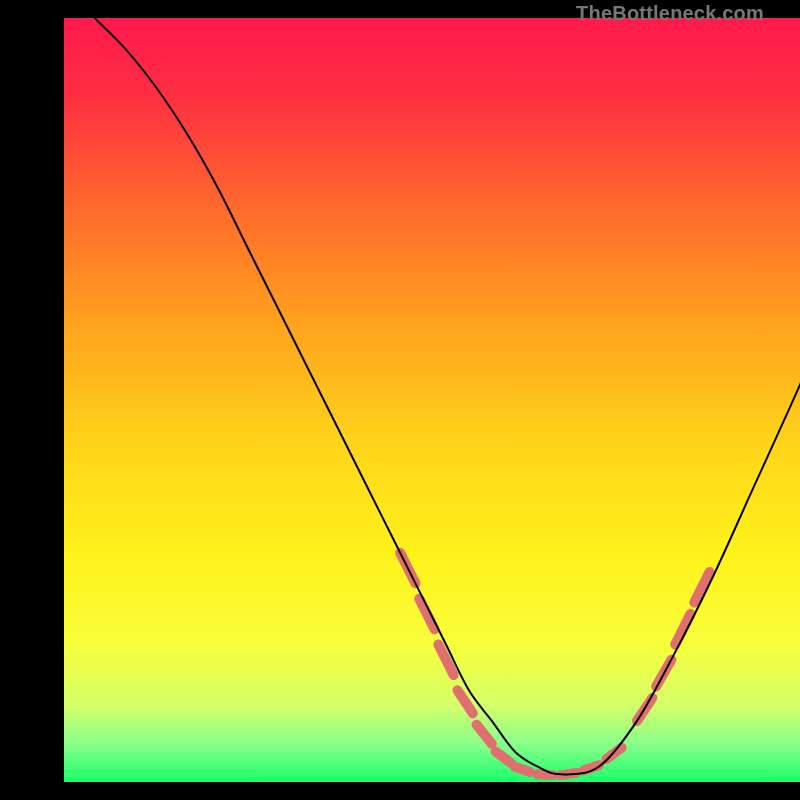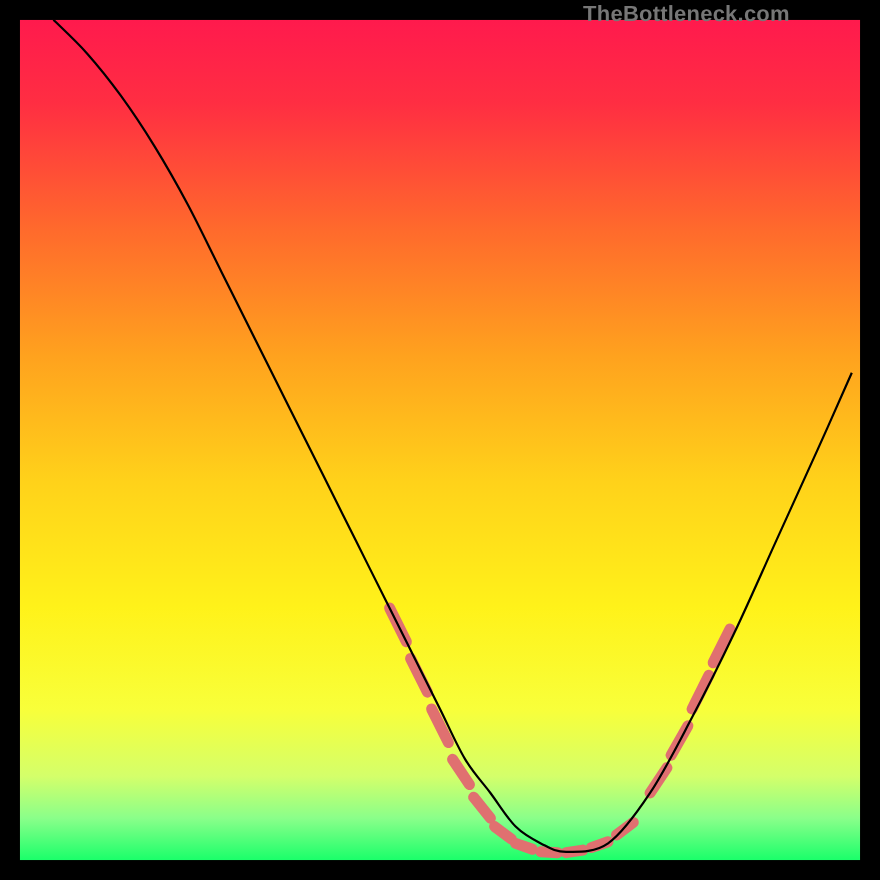--- a/index.html
+++ b/index.html
@@ -2,20 +2,21 @@
 <html><head>
 <meta charset="utf-8">
 <style>
   * { margin: 0; padding: 0; box-sizing: border-box; }
   html, body { width: 800px; height: 800px; overflow: hidden; background: #000; }
   .container {
     position: relative;
     width: 724px;
     height: 800px;
     background: #000;
+    margin-left: 46px;
   }
   .plot-area {
     position: absolute;
     left: 18px;
     top: 18px;
     width: 764px;
     height: 764px;
   }
   .watermark {
     position: absolute;

